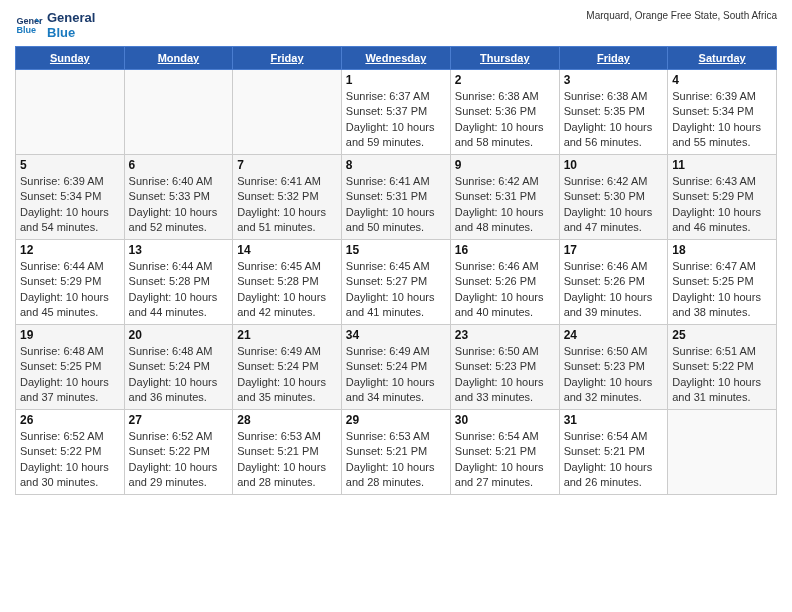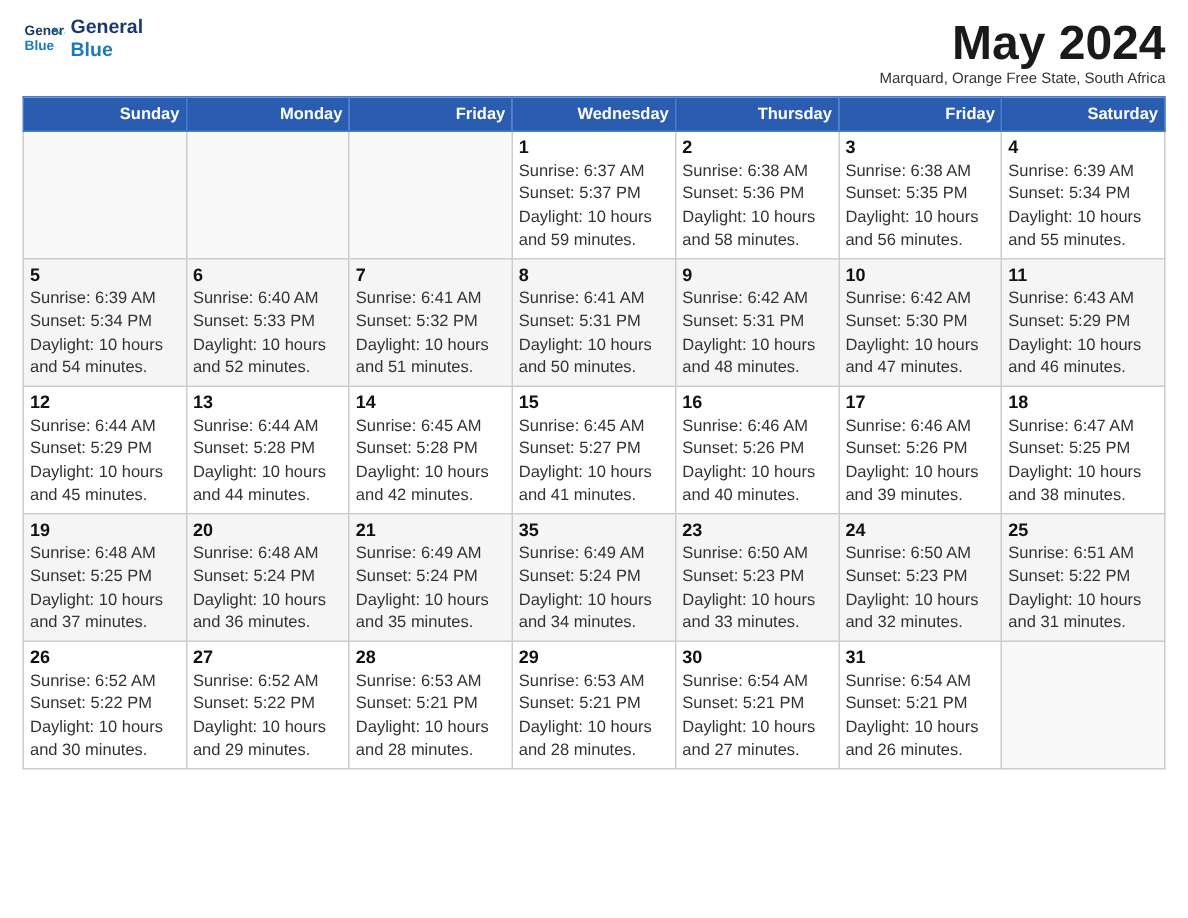--- a/index.html
+++ b/index.html
@@ -39,23 +39,24 @@
     }
     .calendar-table {
       width: 100%;
       border-collapse: collapse;
       font-size: 10.5px;
     }
     .calendar-table th {
       background-color: #2a5db0;
       color: #fff;
       padding: 5px 4px;
-      text-align: right;
+      text-align: center;
       font-size: 11px;
       border: 1px solid #4a7dd0;
+      text-decoration: underline;
     }
     .calendar-table td {
       border: 1px solid #ccc;
       vertical-align: top;
       padding: 3px 4px;
       width: 110px;
       min-height: 70px;
       height: 85px;
     }
     .cell-day {
@@ -85,21 +86,20 @@
       <text x="2" y="18" font-size="13" font-weight="bold" fill="#1a3a6b">General</text>
       <text x="2" y="32" font-size="13" font-weight="bold" fill="#1a7abf">Blue</text>
       <polygon points="30,10 38,18 30,14" fill="#1a7abf"></polygon>
     </svg>
     <div>
       <div style="font-weight:bold;font-size:13px;color:#1a3a6b;">General</div>
       <div style="font-weight:bold;font-size:13px;color:#1a7abf;">Blue</div>
     </div>
   </div>
   <div class="title-area">
-    <div class="month-title">May 2024</div>
     <div class="location-title">Marquard, Orange Free State, South Africa</div>
   </div>
 </div>
 
 <table class="calendar-table">
   <thead>
     <tr>
     <th>Sunday</th>
         <th>Monday</th>
         <th>Friday</th>
@@ -198,21 +198,21 @@
         </td>
         <td>
           <div class="cell-day">20</div>
           <div class="cell-info">Sunrise: 6:48 AM<br>Sunset: 5:24 PM<br>Daylight: 10 hours<br>and 36 minutes.</div>
         </td>
         <td>
           <div class="cell-day">21</div>
           <div class="cell-info">Sunrise: 6:49 AM<br>Sunset: 5:24 PM<br>Daylight: 10 hours<br>and 35 minutes.</div>
         </td>
         <td>
-          <div class="cell-day">35</div>
+          <div class="cell-day">34</div>
           <div class="cell-info">Sunrise: 6:49 AM<br>Sunset: 5:24 PM<br>Daylight: 10 hours<br>and 34 minutes.</div>
         </td>
         <td>
           <div class="cell-day">23</div>
           <div class="cell-info">Sunrise: 6:50 AM<br>Sunset: 5:23 PM<br>Daylight: 10 hours<br>and 33 minutes.</div>
         </td>
         <td>
           <div class="cell-day">24</div>
           <div class="cell-info">Sunrise: 6:50 AM<br>Sunset: 5:23 PM<br>Daylight: 10 hours<br>and 32 minutes.</div>
         </td>

